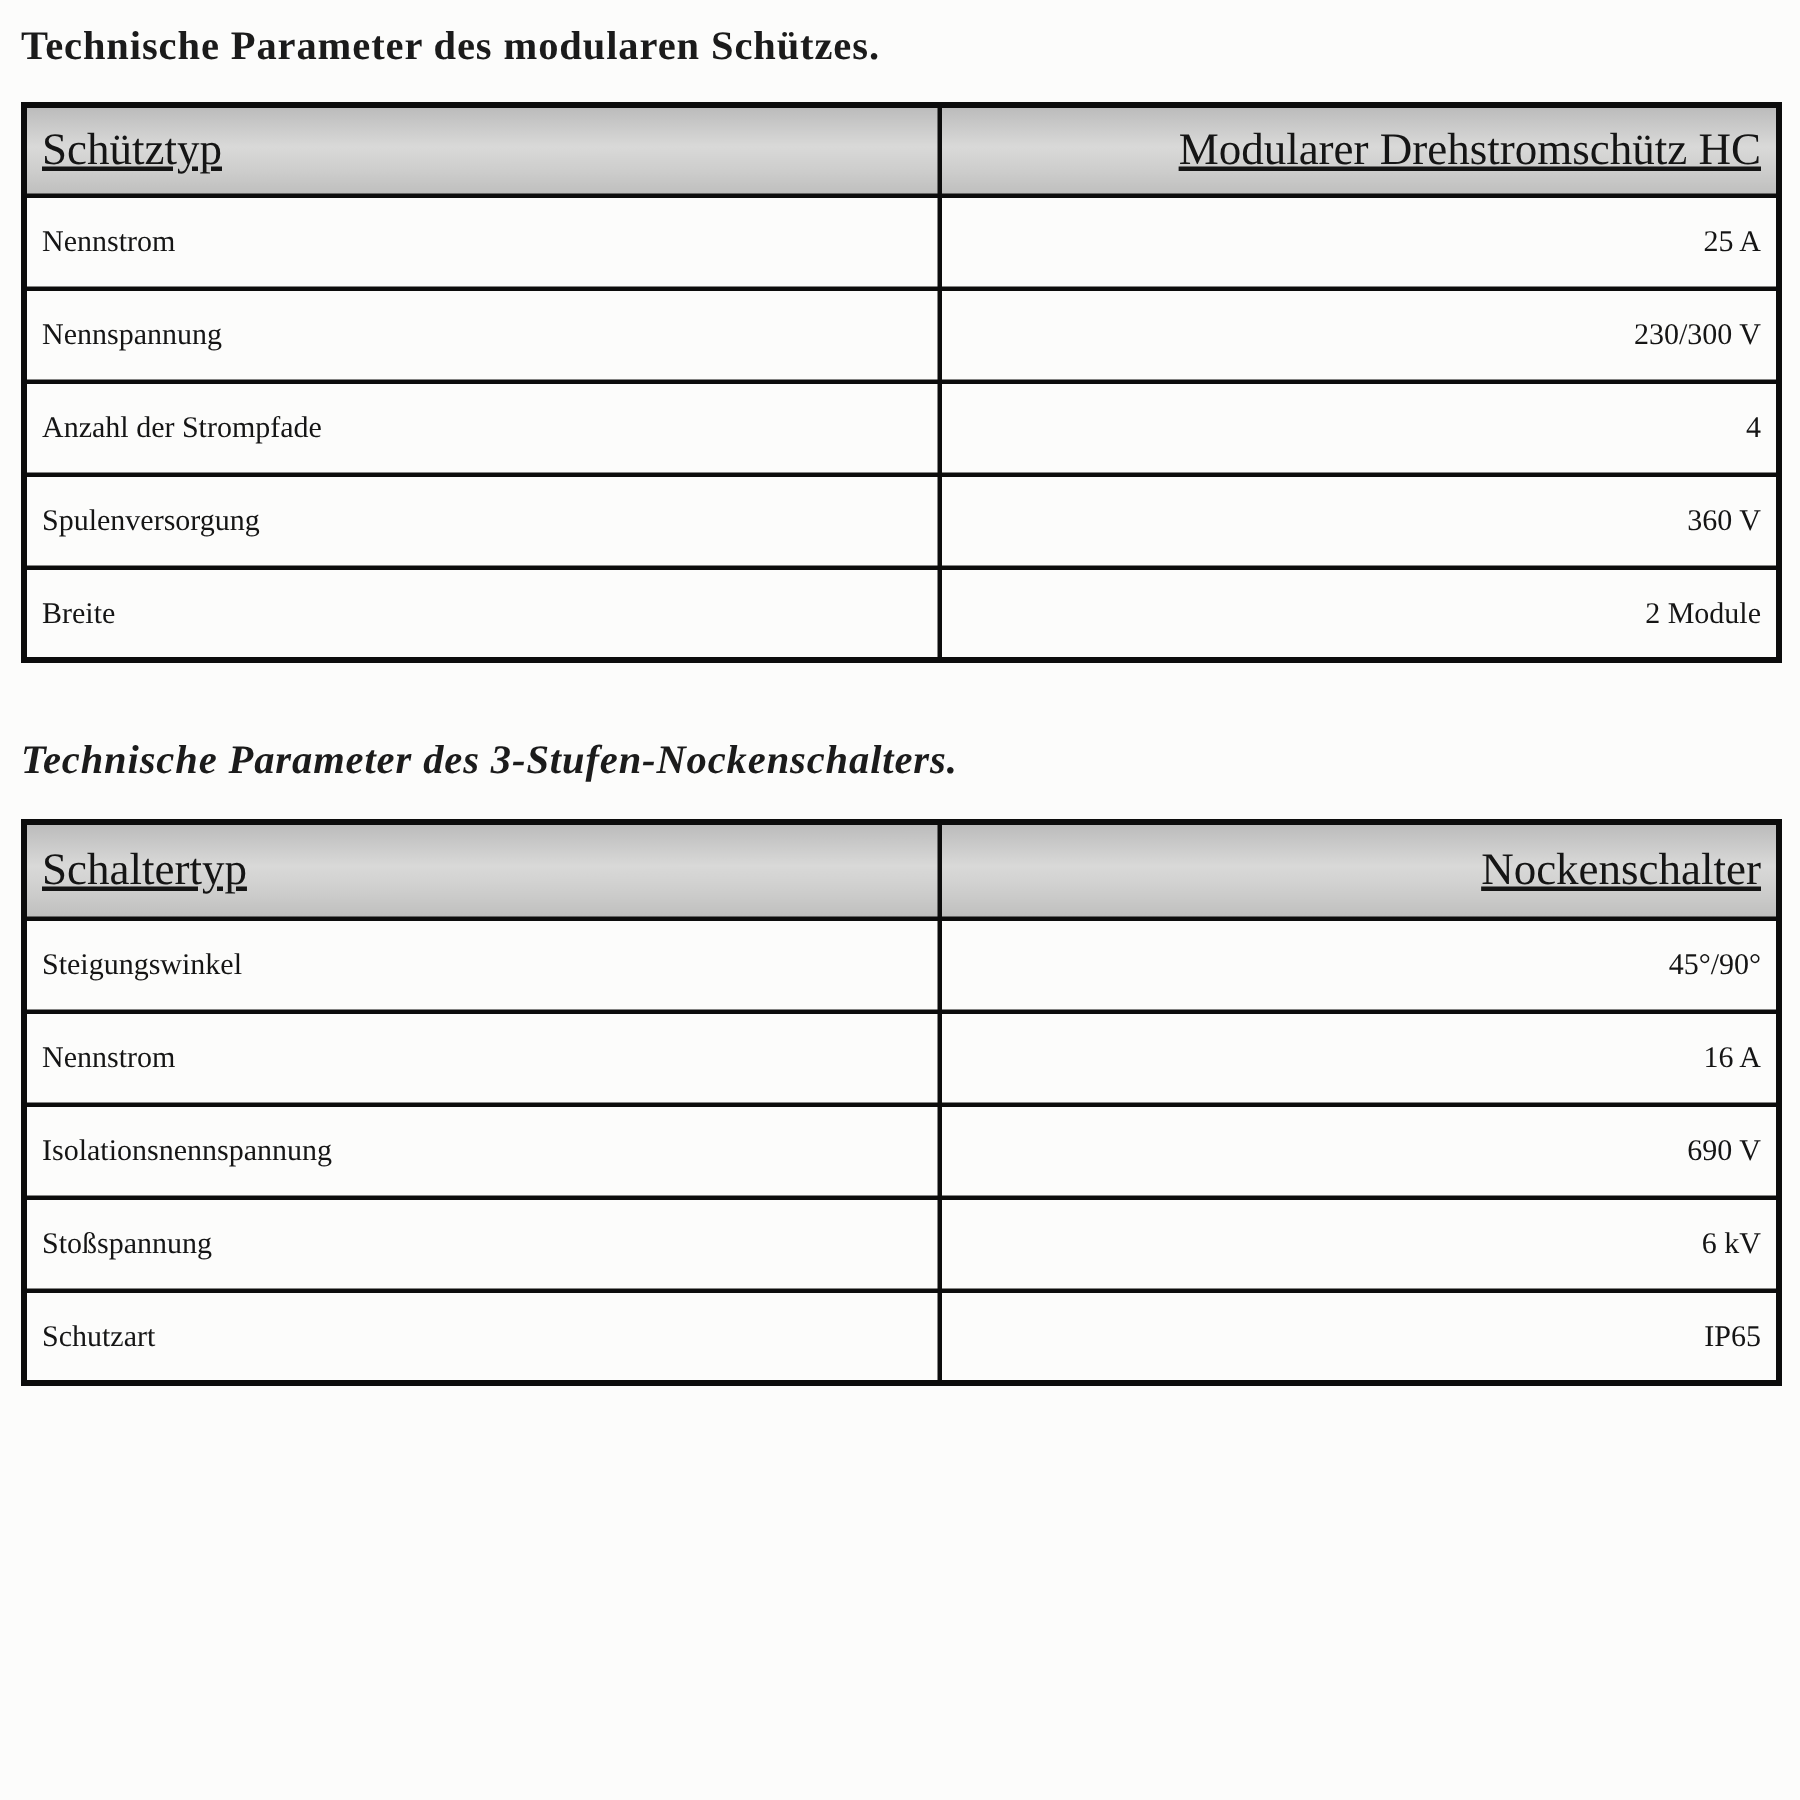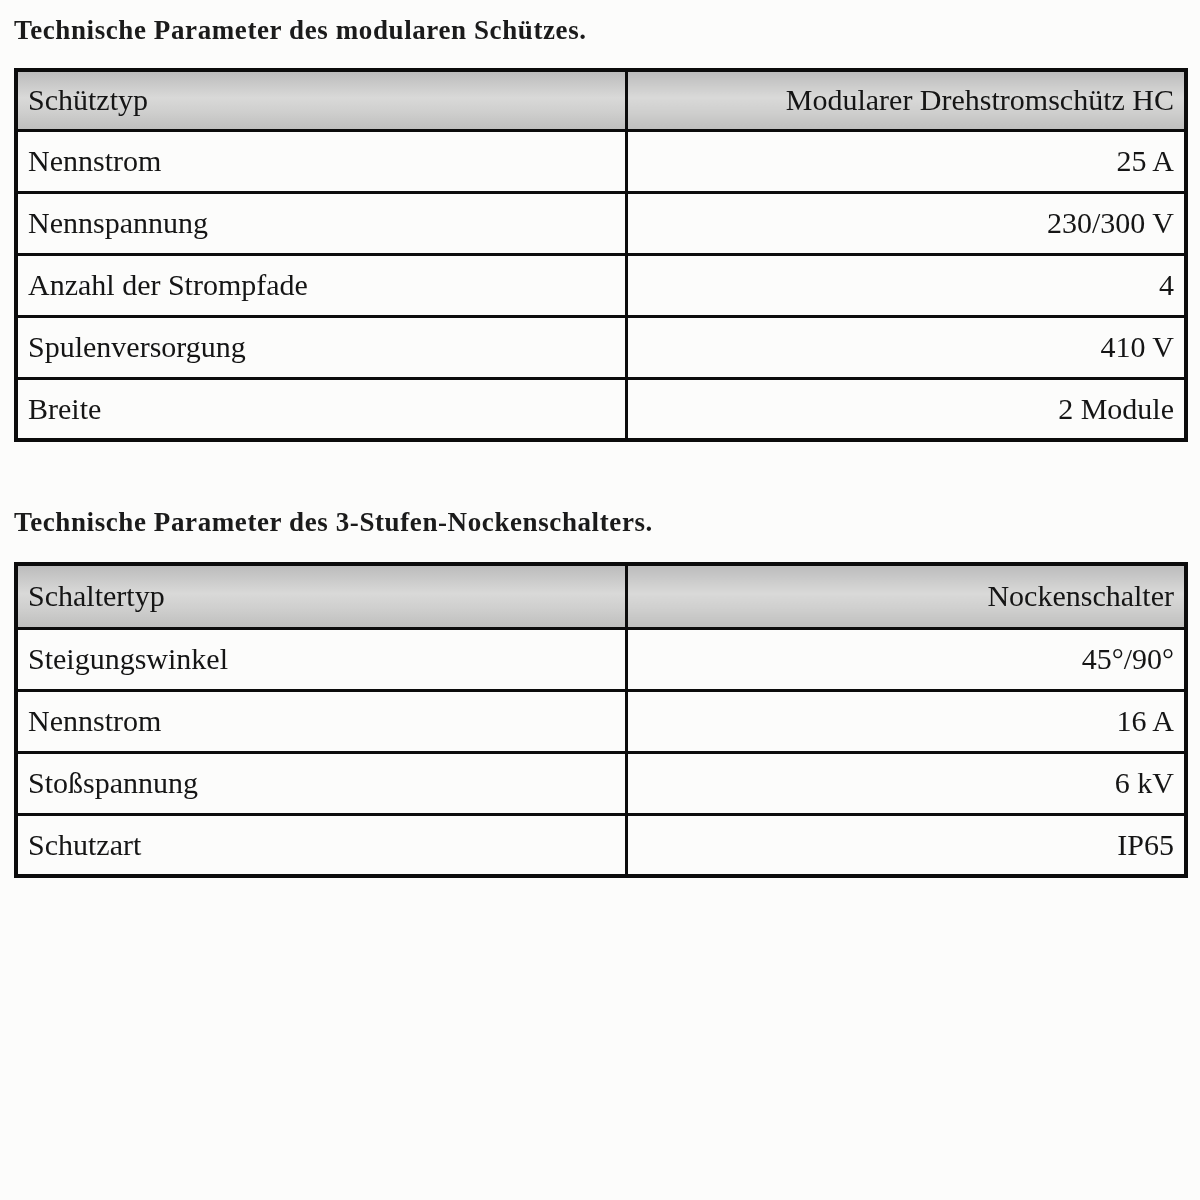--- a/index.html
+++ b/index.html
@@ -19,50 +19,51 @@
   }
   .table-title {
     text-align: left;
     font-weight: bold;
     font-size: 27px;
     line-height: 32px;
     letter-spacing: 0.6px;
     color: #1b1b1b;
   }
   .title-1 { margin: 0 0 22px 0; }
-  .title-2 { margin: 64px 0 24px 0; }
+  .title-2 { margin: 48px 0 24px 0; font-style: italic; }
 
   table.param-table {
     border-collapse: collapse;
     width: 1174px;
     table-layout: fixed;
     border: 4px solid #0c0c0c;
   }
   table.param-table td {
     border: 3px solid #0c0c0c;
-    font-size: 30px;
+    font-size: 20px;
     line-height: 34px;
     padding: 6px 10px;
     vertical-align: middle;
     overflow: hidden;
     white-space: nowrap;
   }
   td.cell-label {
     width: 50.2%;
     text-align: left;
     padding-left: 18px;
   }
   td.cell-value {
     text-align: right;
   }
   tr.body-row { height: 62px; }
   tr.header-row { height: 60px; }
   tr.header-row td {
     background: linear-gradient(180deg, #bcbcbc 0%, #d9d9d8 45%, #cfcfce 70%, #bfbfbe 100%);
     font-size: 30px;
+    text-decoration: underline;
   }
   #table-2 tr.header-row { height: 64px; }
 </style>
 </head>
 <body>
 
 <div class="doc">
 
   <div class="table-title title-1">Technische Parameter des modularen Schützes.</div>
 
@@ -79,21 +80,21 @@
       <tr class="body-row">
         <td class="cell-label">Nennspannung</td>
         <td class="cell-value">230/300 V</td>
       </tr>
       <tr class="body-row">
         <td class="cell-label">Anzahl der Strompfade</td>
         <td class="cell-value">4</td>
       </tr>
       <tr class="body-row">
         <td class="cell-label">Spulenversorgung</td>
-        <td class="cell-value">410 V</td>
+        <td class="cell-value">360 V</td>
       </tr>
       <tr class="body-row">
         <td class="cell-label">Breite</td>
         <td class="cell-value">2 Module</td>
       </tr>
     </tbody>
   </table>
 
   <div class="table-title title-2">Technische Parameter des 3-Stufen-Nockenschalters.</div>
 
@@ -105,20 +106,24 @@
       </tr>
       <tr class="body-row">
         <td class="cell-label">Steigungswinkel</td>
         <td class="cell-value">45°/90°</td>
       </tr>
       <tr class="body-row">
         <td class="cell-label">Nennstrom</td>
         <td class="cell-value">16 A</td>
       </tr>
       <tr class="body-row">
+        <td class="cell-label">Isolationsnennspannung</td>
+        <td class="cell-value">690 V</td>
+      </tr>
+      <tr class="body-row">
         <td class="cell-label">Stoßspannung</td>
         <td class="cell-value">6 kV</td>
       </tr>
       <tr class="body-row">
         <td class="cell-label">Schutzart</td>
         <td class="cell-value">IP65</td>
       </tr>
     </tbody>
   </table>
 

